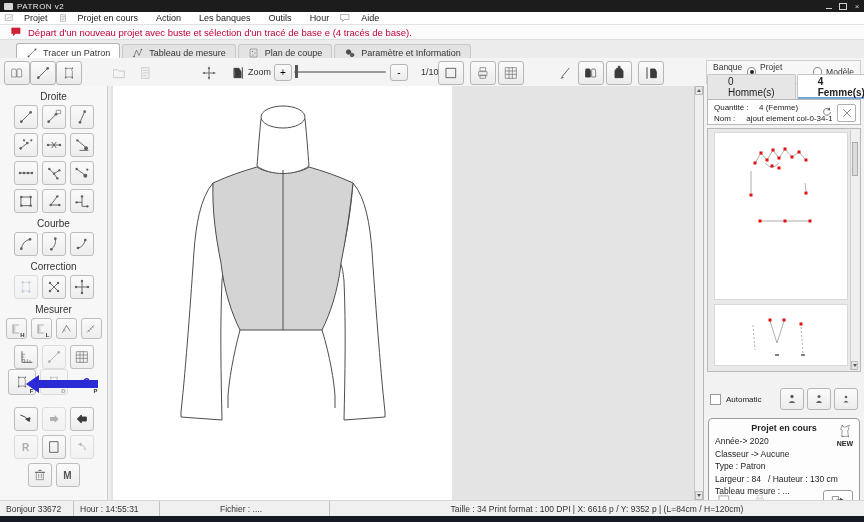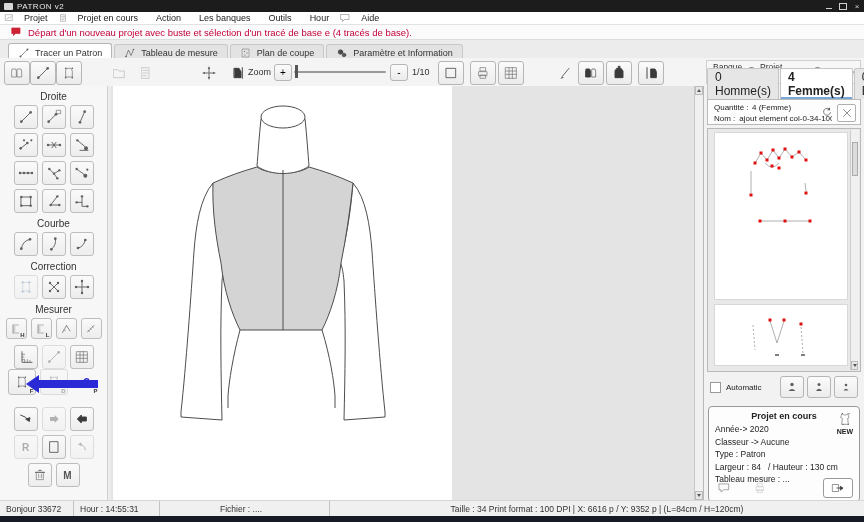--- a/index.html
+++ b/index.html
@@ -18,21 +18,21 @@
   
   #menubar{left:0;top:12px;width:864px;height:13px;background:#fff;border-bottom:1px solid #e2e2e2;
            display:flex;align-items:center;font-size:9px;color:#222;gap:2px;padding-left:4px;box-sizing:border-box}
   .menu-item{padding:0 8px;display:flex;align-items:center;gap:3px}
   .mic{display:inline-flex}
   
   #banner{left:0;top:25px;width:864px;height:15px;background:#fbfbfb;border-bottom:1px solid #ddd;
           display:flex;align-items:center;font-size:9.5px;color:#c4003a;gap:6px;padding-left:10px;box-sizing:border-box}
   
   #tabbar{left:0;top:40px;width:864px;height:22px;background:#ececec;border-bottom:1px solid #cfcfcf;
-          display:flex;align-items:flex-end;padding-left:8px;box-sizing:border-box}
+          display:flex;align-items:flex-end;padding-left:16px;box-sizing:border-box}
   .tab{height:16px;display:flex;align-items:center;gap:5px;font-size:9px;color:#333;
        padding:0 9px;border:1px solid #c8c8c8;border-bottom:none;background:#e3e3e3;
        border-radius:3px 3px 0 0;margin-right:2px}
   .tab.on{background:#fff;height:18px;margin-bottom:-1px;border-color:#b5b5b5}
   
   #toolbar{left:0;top:58px;width:864px;height:28px;background:#f4f4f4;border-bottom:1px solid #c9c9c9}
   .tbtn{position:absolute;top:3px;width:24px;height:22px;background:linear-gradient(#fbfbfb,#ebebeb);
         border:1px solid #b6b6b6;border-radius:3px;display:flex;align-items:center;justify-content:center}
   .tbtn.noborder{border-color:transparent;background:transparent}
   .tbtn.dis{opacity:.45}
@@ -73,34 +73,34 @@
   #canvas{left:108px;top:86px;width:595px;height:414px;background:#e4e4e4;border-left:3px solid #ededed;box-sizing:border-box}
   #canvas svg{position:absolute;left:0;top:0}
   #vscroll{position:absolute;right:0;top:0;width:9px;height:414px;background:#f0f0f0;border-left:1px solid #c9c9c9;box-sizing:border-box}
   .scr-btn{position:absolute;left:0;width:8px;height:9px;background:#e6e6e6;border:1px solid #bbb;box-sizing:border-box;
            display:flex;align-items:center;justify-content:center}
   .tri-up{width:0;height:0;border-left:2px solid transparent;border-right:2px solid transparent;border-bottom:3px solid #555}
   .tri-dn{width:0;height:0;border-left:2px solid transparent;border-right:2px solid transparent;border-top:3px solid #555}
   
   #rpanel{left:703px;top:86px;width:161px;height:414px;background:#f2f2f2;border-left:1px solid #b8b8b8;box-sizing:border-box;font-size:8px;color:#222}
   #rtabs{display:flex;align-items:flex-end;height:13px;padding-left:3px}
-  .rtab{font-size:12px;padding:1px 7px;border:1px solid #c5c5c5;border-bottom:none;background:#e6e6e6;border-radius:2px 2px 0 0;margin-right:1px}
+  .rtab{font-size:10px;padding:1px 20px;border:1px solid #c5c5c5;border-bottom:none;background:#e6e6e6;border-radius:2px 2px 0 0;margin-right:1px}
   .rtab.on{background:#fff;font-weight:bold;box-shadow:inset 0 -2px 0 #7aa7d9}
   #infobox{margin:0 3px;border:1px solid #b9b9b9;background:#fdfdfd;height:26px;position:relative;padding:2px 0 0 6px;box-sizing:border-box}
-  .inf-row{display:flex;gap:4px;line-height:11px;white-space:nowrap;overflow:hidden;width:118px}
+  .inf-row{display:flex;gap:11px;line-height:11px;white-space:nowrap;overflow:hidden;width:118px}
   .inf-lbl{width:34px}
   #refresh-btn{position:absolute;right:26px;top:5px}
   #close-btn{position:absolute;right:4px;top:4px;width:17px;height:16px;background:#fff;border:1px solid #b0b0b0;border-radius:2px;
              display:flex;align-items:center;justify-content:center}
   #thumbs{margin:3px 3px 0 3px;height:244px;border:1px solid #b9b9b9;background:#e9e9e9;position:relative;padding:3px 12px 3px 6px;box-sizing:border-box}
   .thumb{background:#fff;border:1px solid #d8d8d8;width:100%;box-sizing:border-box}
   #thumb1{height:168px}#thumb2{height:62px;margin-top:4px}
   #tscroll{position:absolute;right:1px;top:1px;width:9px;height:240px;background:#f0f0f0;border-left:1px solid #ccc;box-sizing:border-box}
   #tthumb{position:absolute;left:1px;top:12px;width:6px;height:34px;background:#dcdcdc;border:1px solid #aaa;box-sizing:border-box}
-  #autorow{display:flex;align-items:center;margin:4px 6px 0 6px;gap:5px}
+  #autorow{display:flex;align-items:center;margin:16px 6px 0 6px;gap:5px}
   .chk{width:9px;height:9px;border:1px solid #999;background:#fff;display:inline-block}
   #person-btns{margin-left:auto;display:flex;gap:3px}
   .pbtn{width:22px;height:20px;background:linear-gradient(#fbfbfb,#ececec);border:1px solid #b6b6b6;border-radius:3px;
         display:flex;align-items:center;justify-content:center}
   #projbox{margin:8px 4px 0 4px;height:96px;border:1px solid #9a9a9a;border-radius:4px;background:#fdfdfd;position:relative;
            padding:4px 6px;box-sizing:border-box;font-size:8.5px}
   #projbox .ttl{text-align:center;font-weight:bold;font-size:9px;margin-bottom:2px}
   .prow{line-height:12.5px;white-space:nowrap}
   #newbadge{position:absolute;right:6px;top:4px;text-align:center;font-size:7px;font-weight:bold}
   #projicons{position:absolute;left:8px;bottom:3px;right:6px;display:flex;align-items:center;gap:22px}
@@ -268,21 +268,21 @@
           <line x1="20" y1="4" x2="20" y2="20"></line>
         </svg>
       </span>
     </div>
 
   <span class="tlabel" style="left:248px">Zoom</span>
   <div class="tbtn" style="left:274px;width:16px;height:15px;top:6px;font-size:10px">+</div>
   <div id="zoom-track" style="left:294px;width:92px"></div>
   <div id="zoom-thumb" style="left:295px"></div>
   <div class="tbtn" style="left:390px;width:16px;height:15px;top:6px;font-size:10px">-</div>
-  <span class="tlabel" style="left:412px">1/10</span>
+  <span class="tlabel" style="left:421px">1/10</span>
 
   <div class="tbtn" style="left:438px">
       <span class="ic">
         <svg viewBox="0 0 24 24">
           <rect x="5" y="5" width="14" height="14"></rect>
         </svg>
       </span>
     </div>
   <div class="tbtn" style="left:470px">
       <span class="ic">

